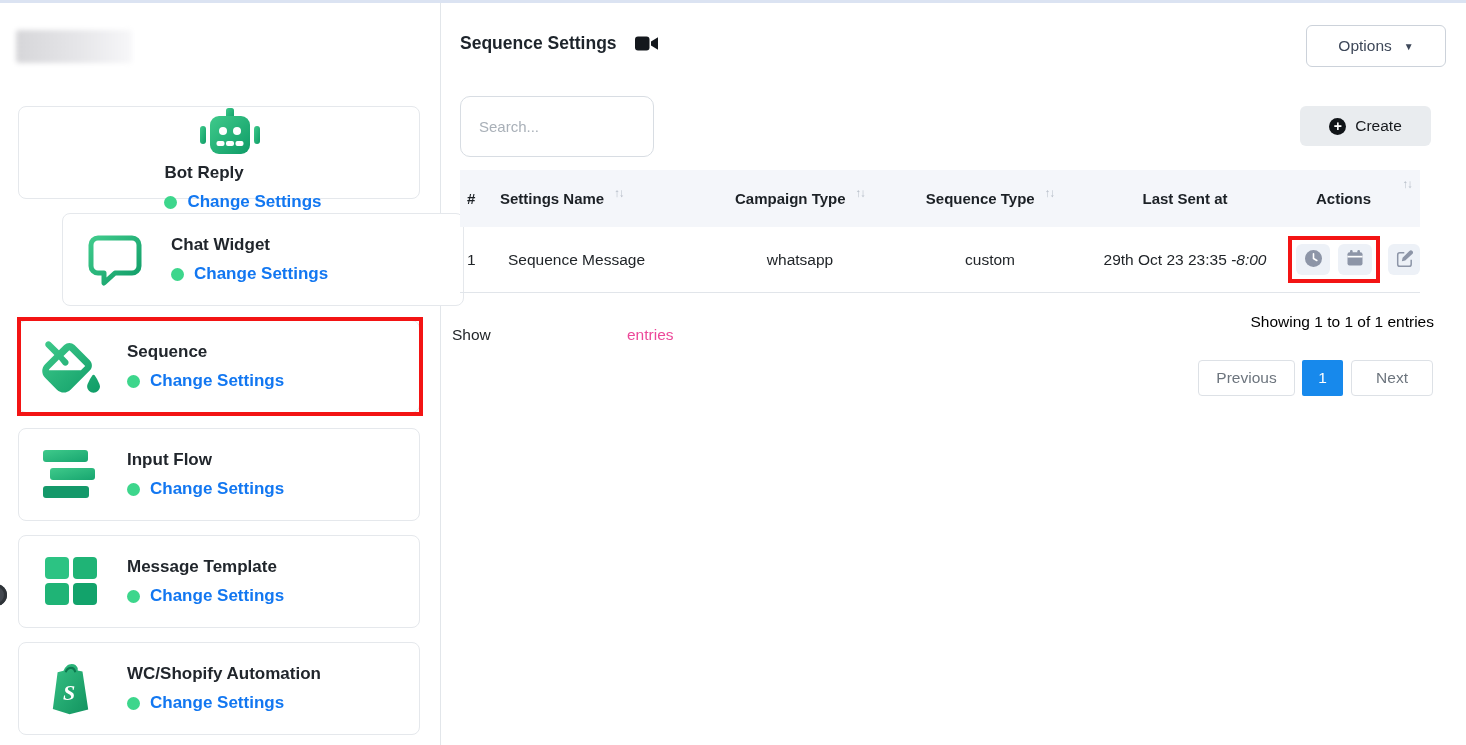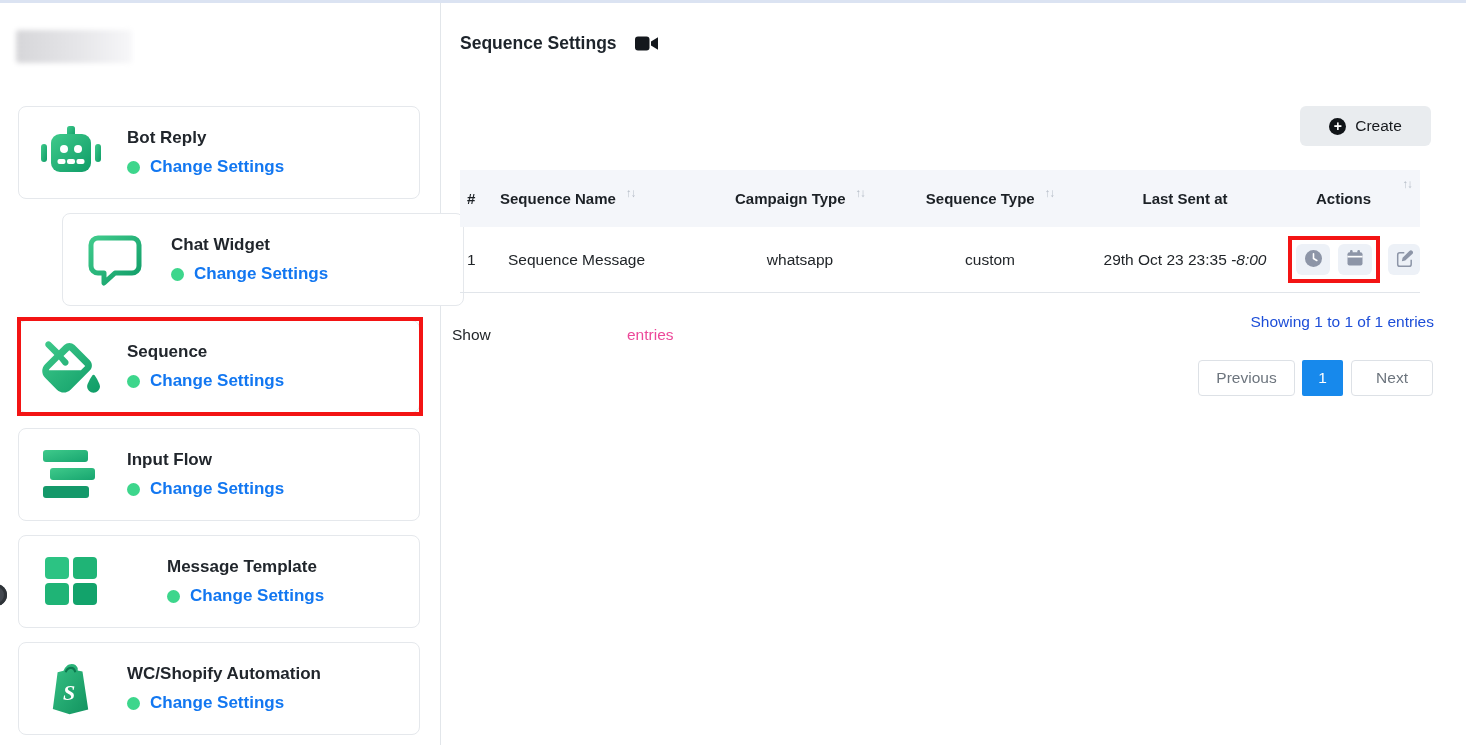--- a/index.html
+++ b/index.html
@@ -71,41 +71,41 @@
   .action-btn + .action-btn { margin-left:8px; }
   .edit-outside { margin-left:8px; }
 
   
   .show-label { position:absolute; left:452px; top:326px; font-size:15.5px; color:#212529; }
   .page-size { position:absolute; left:508px; top:313px; width:108px; height:42px; background:#fff;
                border:1px solid #cfd5db; border-radius:6px; display:flex; align-items:center;
                padding:0 14px; font-size:15px; color:#4a5563; cursor:pointer; }
   .page-size .chev { margin-left:auto; display:inline-flex; }
   .entries-label { position:absolute; left:627px; top:326px; font-size:15.5px; color:#ec4899; }
-  .summary { position:absolute; right:32px; top:313px; font-size:15.5px; color:#1d4ed8; }
+  .summary { position:absolute; right:32px; top:313px; font-size:15.5px; color:#000000; }
   .pagination { position:absolute; right:33px; top:360px; display:flex; align-items:center; }
   .page-btn { height:36px; border:1px solid #dde1e6; background:#fff; color:#6d757e; font-size:15.5px;
               display:flex; align-items:center; justify-content:center; cursor:pointer; border-radius:4px;
               font-family:"Liberation Sans", sans-serif; }
   .page-prev { width:97px; margin-right:7px; }
   .page-current { width:41px; height:36px; background:#1789ec; color:#fff; display:flex; align-items:center;
                   justify-content:center; font-size:15.5px; margin-right:8px; border-radius:2px; cursor:pointer; }
   .page-next { width:82px; }
 </style>
 </head>
 <body>
 
 <div class="app">
   <div class="top-border"></div>
   <div class="v-divider"></div>
 
   <div class="logo-blur"></div>
   <div class="side-fab"></div>
 
-  <div class="card" style="top:106px;">
+  <div class="card" style="top:106px;flex-direction:column;">
     <span class="icon-box">
       <svg width="60" height="54" viewBox="0 0 60 54">
         <defs>
             <linearGradient id="g1" x1="0" y1="0" x2="1" y2="1">
           <stop offset="0" stop-color="#3fca8b"></stop>
               <stop offset="1" stop-color="#0f9c67"></stop>
             </linearGradient>
           </defs>
         <rect x="26" y="0" width="8" height="11" rx="2.5" fill="url(#g1)"></rect>
         <rect x="10" y="8" width="40" height="38" rx="9" fill="url(#g1)"></rect>
@@ -186,21 +186,21 @@
     </span>
     <span class="texts">
       <div class="card-title">Input Flow</div>
       <div class="link-row">
         <span class="dot"></span>
         <span class="change-link">Change Settings</span>
       </div>
     </span>
   </div>
 
-  <div class="card" style="top:535px;gap:40px;">
+  <div class="card" style="top:535px;">
     <span class="icon-box">
       <svg width="52" height="50" viewBox="0 0 52 50">
         <rect x="0" y="0" width="24" height="22" rx="4" fill="#2cc383"></rect>
         <rect x="28" y="0" width="24" height="22" rx="4" fill="#1fb476"></rect>
         <rect x="0" y="26" width="24" height="22" rx="4" fill="#1fb476"></rect>
         <rect x="28" y="26" width="24" height="22" rx="4" fill="#12a36b"></rect>
       </svg>
     </span>
     <span class="texts">
       <div class="card-title">Message Template</div>
@@ -237,31 +237,36 @@
   <div class="page-title">
     <span>Sequence Settings</span>
     <span class="camera-ic">
       <svg width="23" height="17" viewBox="0 0 23 17">
         <rect x="0" y="1.5" width="14.5" height="14" rx="3" fill="#14181d"></rect>
         <path d="M16 6.5 L23 2.2 V14.8 L16 10.5 Z" fill="#14181d"></path>
       </svg>
     </span>
   </div>
 
-
+  <button class="options-btn">
+    <span>Options</span>
+    <span class="options-caret">▼</span>
+  </button>
+
+  <input class="search-input" type="text" placeholder="Search..." style="">
 
   <button class="create-btn">
     <span class="plus-circle">+</span>
     <span>Create</span>
   </button>
 
   <div class="thead">
     <div class="c1">#</div>
     <div class="c2">
-      <span>Sequence Name</span><span class="sort">↑↓</span>
+      <span>Settings Name</span><span class="sort">↑↓</span>
     </div>
     <div class="c3">
       <span>Campaign Type</span><span class="sort">↑↓</span>
     </div>
     <div class="c4">
       <span>Sequence Type</span><span class="sort">↑↓</span>
     </div>
     <div class="c5">Last Sent at</div>
     <div class="c6">
       <span>Actions</span><span class="sort sort-abs">↑↓</span>

